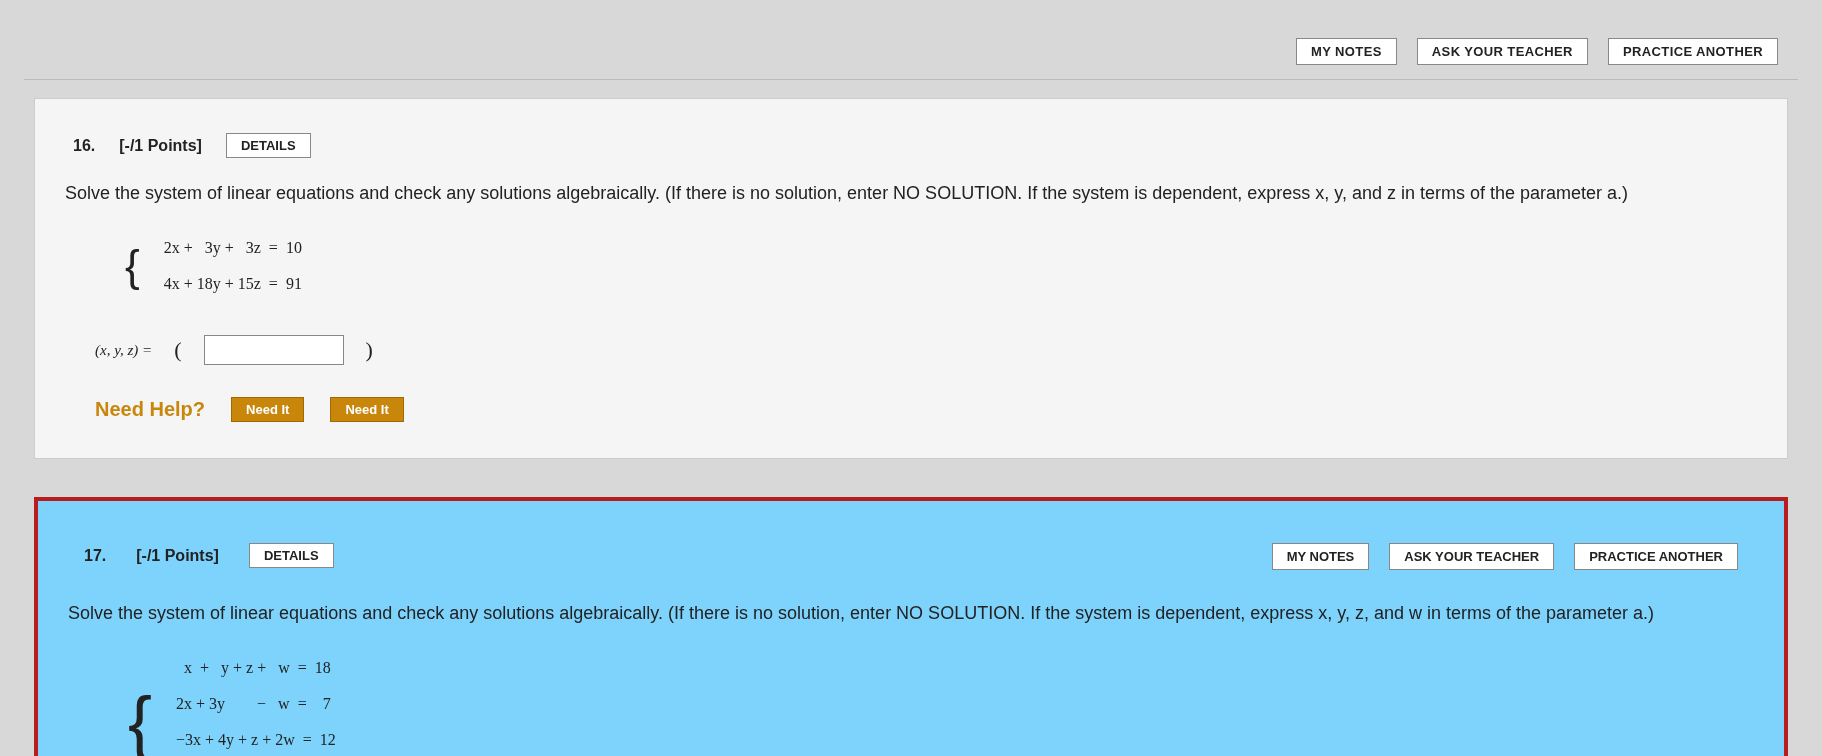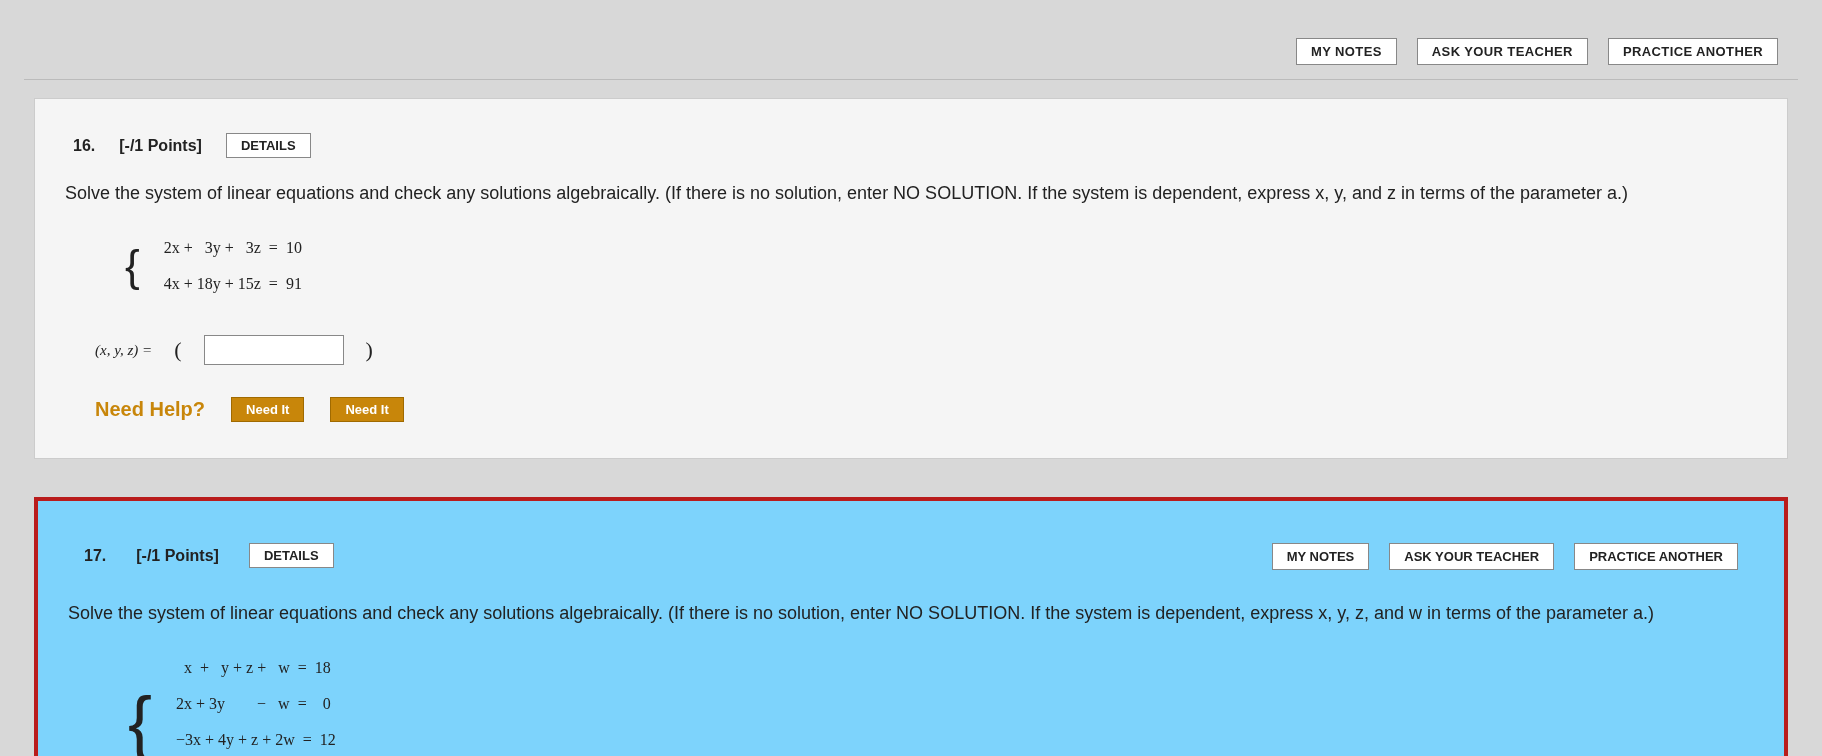--- a/index.html
+++ b/index.html
@@ -234,21 +234,21 @@
       <button class="toolbar-btn">PRACTICE ANOTHER</button>
     </div>
   </div>
 
   <p class="question-text" style="margin-top:14px;">Solve the system of linear equations and check any solutions algebraically. (If there is no solution, enter NO SOLUTION. If the system is dependent, express x, y, z, and w in terms of the parameter a.)</p>
 
   <div class="equation-system-4">
     <span class="brace-4">{</span>
     <div class="equations">
       <span class="equation-line">  x  +   y + z +   w  =  18</span>
-      <span class="equation-line">2x + 3y        −   w  =    0</span>
+      <span class="equation-line">2x + 3y        −   w  =    7</span>
       <span class="equation-line">−3x + 4y + z + 2w  =  12</span>
       <span class="equation-line">  x  + 2y − z  +   w  =    9</span>
     </div>
   </div>
 
   <div class="answer-row">
     <span class="answer-label">(x, y, z, w) =</span>
     <span class="answer-paren">(</span>
     <input type="text" class="answer-input" style="">
     <span class="answer-paren">)</span>

